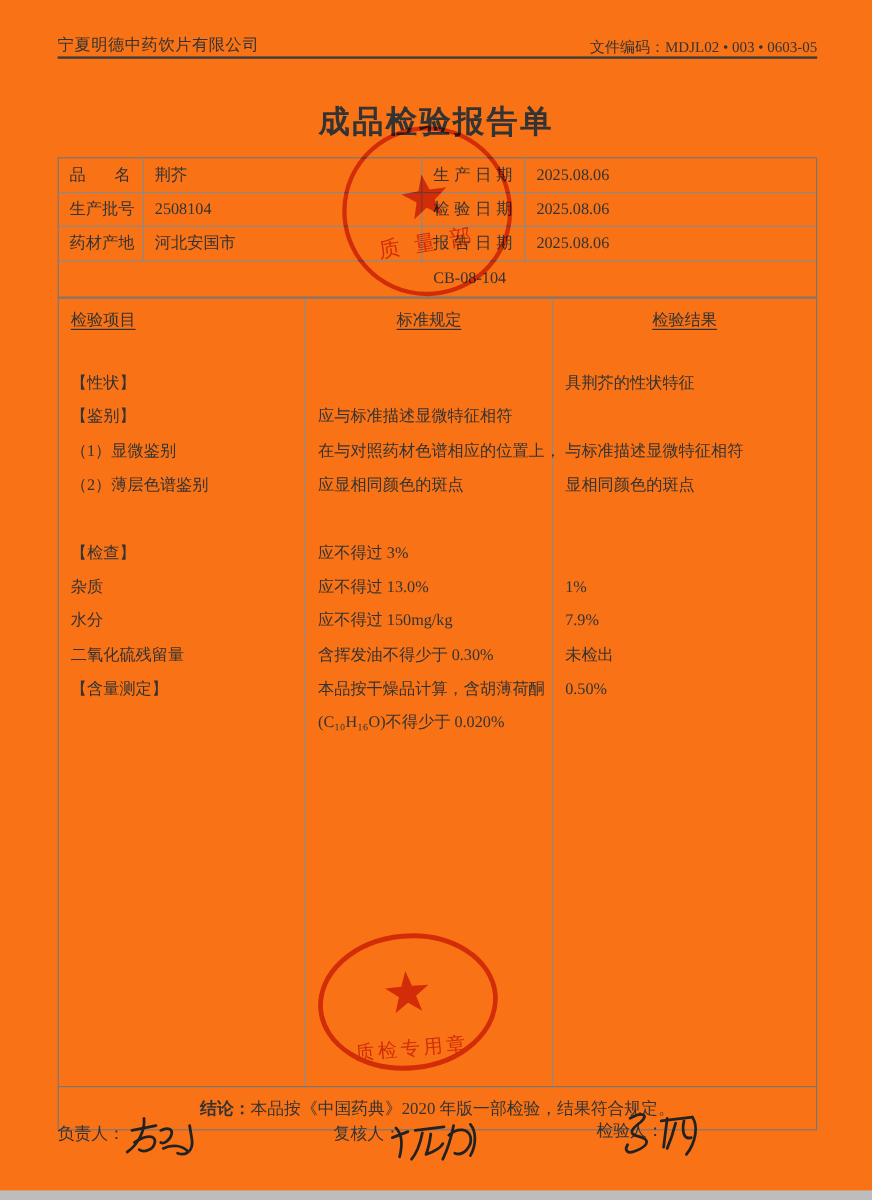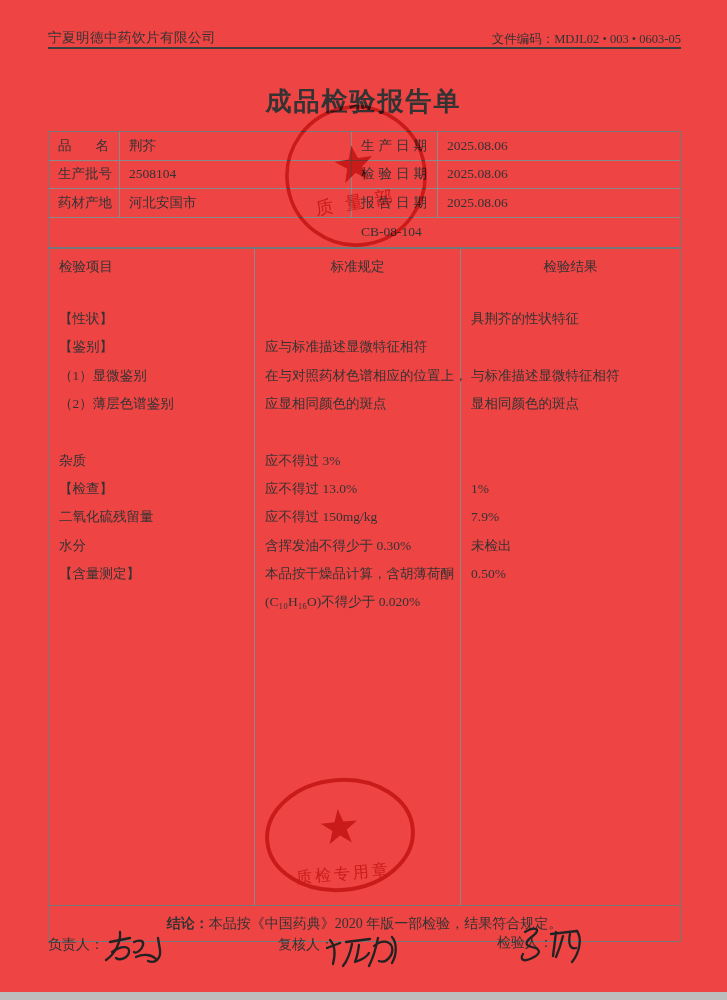--- a/index.html
+++ b/index.html
@@ -1,16 +1,16 @@
 <!DOCTYPE html>
 <html><head>
 <meta charset="utf-8">
 <style>
   html,body{margin:0;padding:0;background:#ffffff;}
-  .page{position:relative;width:727px;height:1000px;background:#ef4444;overflow:hidden;
+  .page{position:relative;width:727px;height:1000px;background:#f97316;overflow:hidden;
         font-family:"Liberation Serif","DejaVu Serif",serif;color:#333;}
   .hdr-company{position:absolute;left:48px;top:29px;font-size:13.5px;letter-spacing:.5px;}
   .hdr-code{position:absolute;right:46px;top:31px;font-size:12.5px;}
   .hdr-rule{position:absolute;left:48px;top:47px;width:633px;height:2px;background:#3d3d3d;}
   .title{position:absolute;left:0;top:84px;width:727px;text-align:center;
          font-size:26px;font-weight:bold;letter-spacing:2px;}
 
   
   .info-table{position:absolute;left:48px;top:131px;width:633px;box-sizing:border-box;
       border:1.6px solid #777;display:grid;grid-template-columns:71px 232px 86px 1fr;
@@ -23,21 +23,21 @@
       text-align:justify;text-align-last:justify;}
   .span12{grid-column:1/3;}
   .span34{grid-column:3/5;border-right:none;}
 
   
   .main-table{position:absolute;left:48px;top:248px;width:633px;height:657px;box-sizing:border-box;
       border:1.6px solid #777;border-bottom:none;display:grid;grid-template-columns:206px 206px 1fr;}
   .mcol{position:relative;border-right:1px solid #8a8a8a;}
   .mcol:last-child{border-right:none;}
   .col-hdr{position:absolute;top:9px;left:0;right:0;text-align:center;font-size:13.5px;
-      text-underline-offset:3px;}
+      text-decoration:underline;text-underline-offset:3px;}
   .col-hdr.left{text-align:left;padding-left:10px;}
   .lines{position:absolute;top:56px;left:10px;right:2px;font-size:13.5px;line-height:28.35px;}
   .line{min-height:28.35px;white-space:nowrap;}
 
   
   .concl{position:absolute;left:48px;top:905px;width:633px;height:37px;box-sizing:border-box;
       border:1.6px solid #777;display:flex;align-items:center;justify-content:center;
       font-size:14px;background:#fff0;}
   .concl b{font-weight:bold;}
   .sig-label{position:absolute;font-size:14px;}
@@ -99,24 +99,24 @@
 
   <div class="main-table">
     <div class="mcol">
       <div class="col-hdr left">检验项目</div>
       <div class="lines">
         <div class="line">【性状】</div>
         <div class="line">【鉴别】</div>
         <div class="line">（1）显微鉴别</div>
         <div class="line">（2）薄层色谱鉴别</div>
         <div class="line"></div>
+        <div class="line">【检查】</div>
         <div class="line">杂质</div>
-        <div class="line">【检查】</div>
+        <div class="line">水分</div>
         <div class="line">二氧化硫残留量</div>
-        <div class="line">水分</div>
         <div class="line">【含量测定】</div>
         <div class="line"></div>
         <div class="line"></div>
       </div>
     </div>
     <div class="mcol">
       <div class="col-hdr">标准规定</div>
       <div class="lines">
         <div class="line"></div>
         <div class="line">应与标准描述显微特征相符</div>

